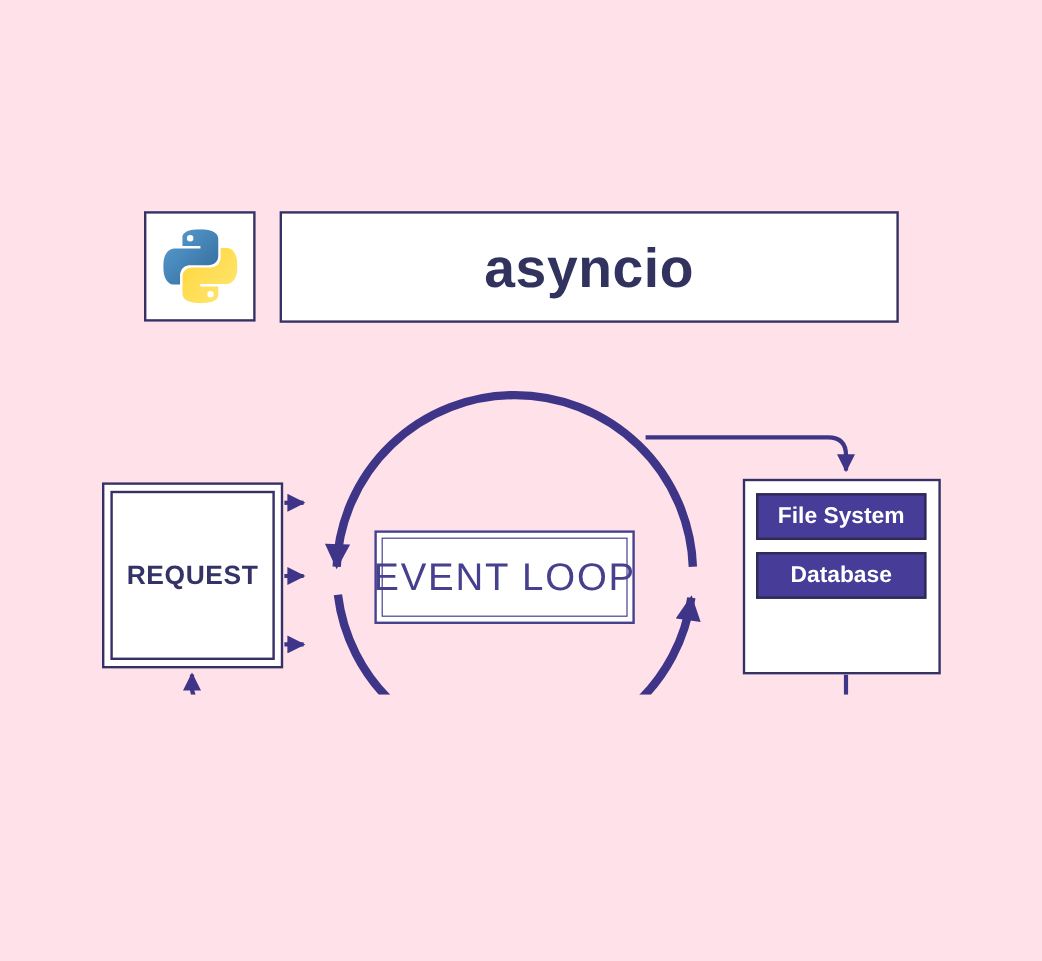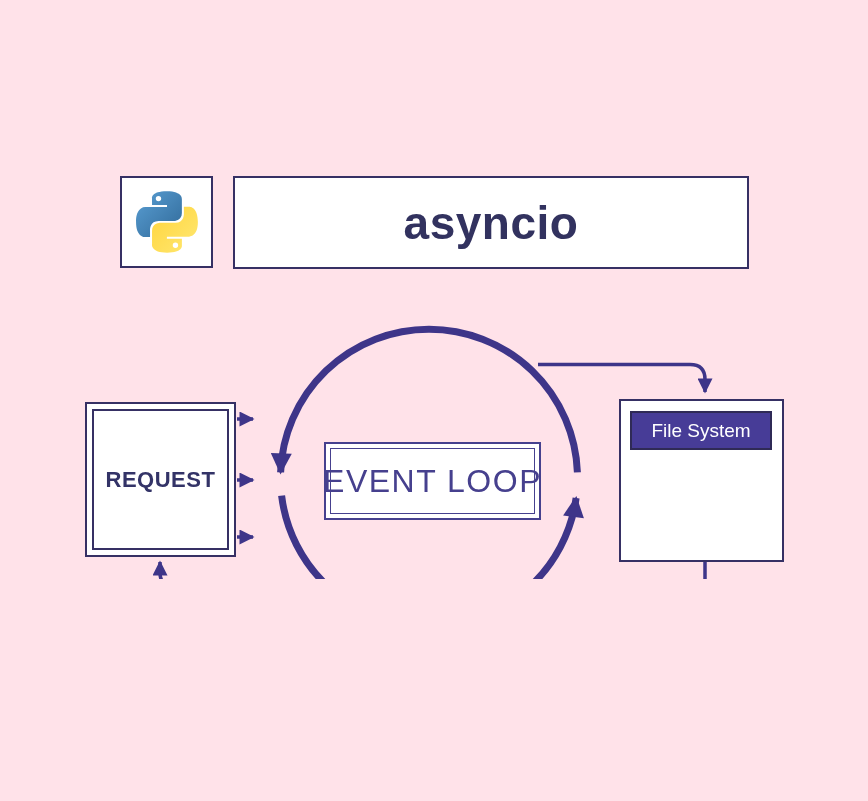--- a/index.html
+++ b/index.html
@@ -55,21 +55,21 @@
   .title-text{
     font-size:46px;
     font-weight:700;
     color:var(--title-text);
     letter-spacing:0.5px;
   }
 
   
   .eventloop-box{
     position:absolute;
-    left:324px;top:442px;width:217px;height:78px;
+    left:312px;top:442px;width:217px;height:78px;
     background:var(--panel);
     border:2px solid var(--loop-text);
     text-decoration:underline;
   }
   .eventloop-inner{
     position:absolute;
     inset:4px;
     border:1.5px solid var(--loop-text);
     display:flex;align-items:center;justify-content:center;
   }
@@ -111,21 +111,21 @@
     display:flex;
     flex-direction:column;
     gap:10px;
   }
   .service-btn{
     width:142px;height:39px;
     background:var(--btn-fill);
     border:2px solid var(--btn-border);
     color:var(--btn-text);
     font-size:19px;
-    font-weight:400;
+    font-weight:700;
     display:flex;align-items:center;justify-content:center;
     white-space:nowrap;
   }
 </style>
 </head>
 <body>
 
 <div class="canvas">
 
   <svg class="svg-layer" viewBox="0 0 868 801" xmlns="http://www.w3.org/2000/svg">
@@ -178,15 +178,16 @@
   </div>
 
   <div class="eventloop-box">
     <div class="eventloop-inner">
       <span class="eventloop-text">EVENT LOOP</span>
     </div>
   </div>
 
   <div class="services-box">
     <div class="service-btn">File System</div>
+    <div class="service-btn">Database</div>
   </div>
 
 </div>
 
 </body></html>

